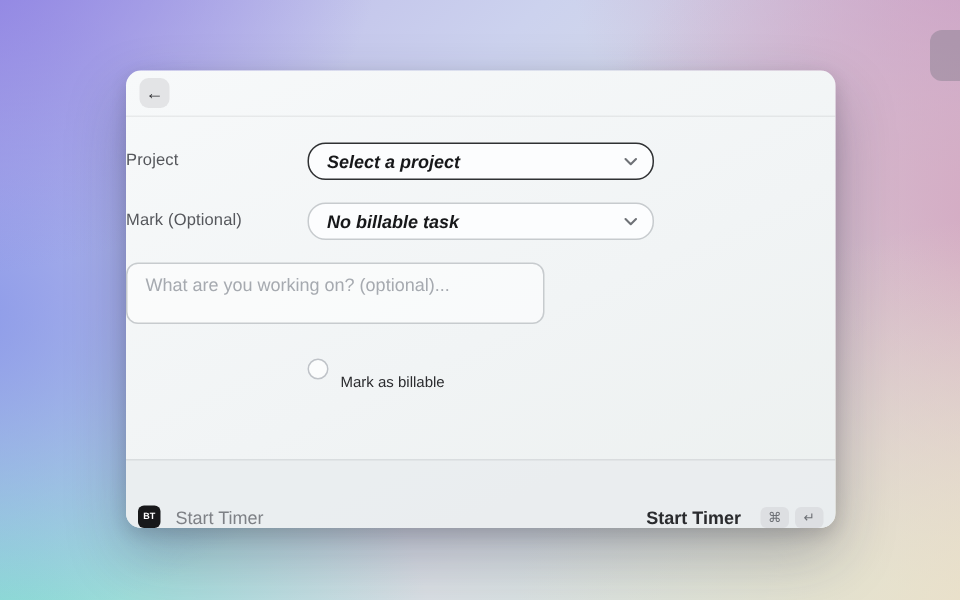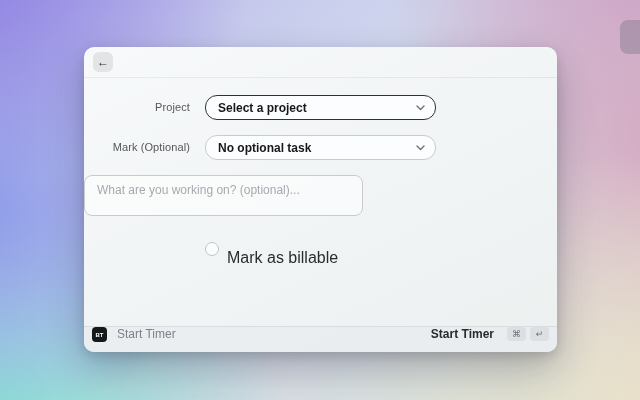--- a/index.html
+++ b/index.html
@@ -31,53 +31,53 @@
   }
   .back-btn{
     position:absolute; left:9px; top:5px; width:20px; height:20px;
     background:#e3e4e6; border-radius:6px;
     display:flex; align-items:center; justify-content:center;
     font-size:12px; color:#2c2d30; cursor:pointer; line-height:1;
   }
   .form{padding-top:17px;}
   .row{display:flex; align-items:flex-start; margin-bottom:15px;}
   .row-label{
-    width:106px; text-align:right; padding-right:15px; flex:none;
+    width:106px; padding-right:15px; flex:none;
     font-size:11px; color:#55575c; padding-top:6px; letter-spacing:.1px;
   }
   .row-label.area{padding-top:7px;}
   .control{width:231px; box-sizing:border-box;}
   .select{
     height:23px; border-radius:12px; background:#fcfdfe;
     display:flex; align-items:center; padding:0 10px 0 12px;
     font-size:12px; font-weight:700; color:#17181a; cursor:pointer;
   }
-  .select .val{flex:1; white-space:nowrap; overflow:hidden;}
+  .select .val{flex:1; white-space:nowrap; overflow:hidden;font-style:italic;}
   .select.focused{border:1.5px solid #2f3133;}
   .select.normal{border:1px solid #c7cbce;}
   .chev{flex:none; display:flex; align-items:center; color:#6e7176;}
   textarea.desc{
     width:279px; height:41px; box-sizing:border-box; resize:none;
     border:1px solid #c7cbce; border-radius:8px;
     background:rgba(255,255,255,0.55);
     font-family:"Liberation Sans", sans-serif;
     font-size:12px; color:#17181a; padding:7px 12px; outline:none;
   }
   textarea.desc::placeholder{color:#a6aab0;}
   .billable{display:flex; align-items:center; margin-left:121px; margin-top:-5px; cursor:pointer;}
   .checkbox{
     width:12px; height:12px; border-radius:50%;
     border:1px solid #bfc3c8; background:rgba(255,255,255,0.7); flex:none;
   }
-  .billable-label{font-size:16px; color:#2b2c2f; margin-left:8px;margin-top:19px;}
+  .billable-label{font-size:10px; color:#2b2c2f; margin-left:8px;margin-top:19px;}
   .win-footer{
-    position:absolute; left:0; right:0; bottom:0; height:26px;
+    position:absolute; left:0; right:0; bottom:0; height:46px;
     border-top:1px solid rgba(0,0,0,0.07);
     background:rgba(233,236,238,0.85);
-    display:flex; align-items:flex-start; padding:0 8px; box-sizing:border-box;
+    display:flex; align-items:flex-end; padding:0 8px; box-sizing:border-box;
   }
   .app-badge{
     width:15px; height:15px; border-radius:4px; background:#17181a;
     color:#fff; font-size:6px; font-weight:700;
     display:flex; align-items:center; justify-content:center; flex:none;
   }
   .cmd-name{font-size:12px; color:#7e8186; margin-left:10px;}
   .footer-right{margin-left:auto; display:flex; align-items:center;}
   .action-label{font-size:12px; font-weight:700; color:#2a2b2e; margin-right:9px;}
   .key{
@@ -113,21 +113,21 @@
               </svg>
           </span>
         </div>
       </div>
     </div>
 
     <div class="row">
       <div class="row-label">Mark (Optional)</div>
       <div class="control">
         <div class="select normal">
-          <span class="val">No optional task</span>
+          <span class="val">No billable task</span>
           <span class="chev">
             <svg width="9" height="6" viewBox="0 0 9 6">
                 <path d="M1 1l3.5 3.5L8 1" fill="none" stroke="currentColor" stroke-width="1.4" stroke-linecap="round" stroke-linejoin="round"></path>
               </svg>
           </span>
         </div>
       </div>
     </div>
 
     <div class="row">

